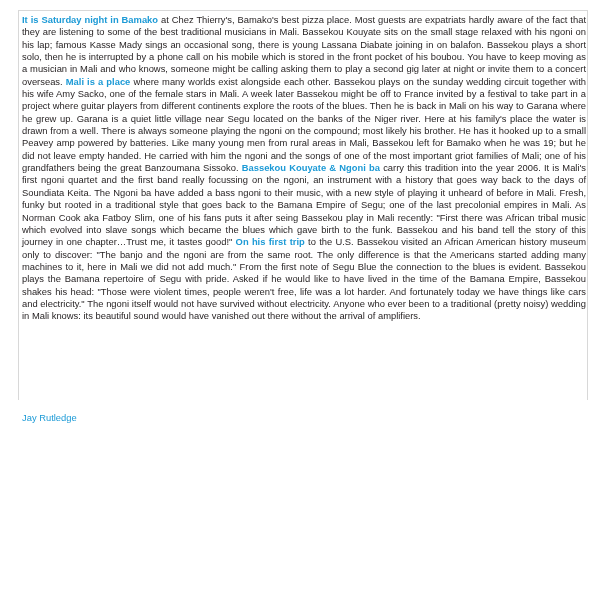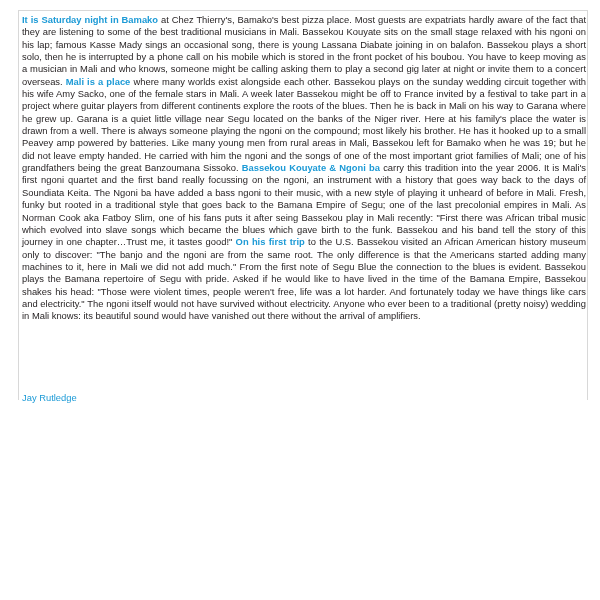--- a/index.html
+++ b/index.html
@@ -58,21 +58,21 @@
     hyphens: auto;
     color: #231f20;
   }
   .hl {
     color: #1c9ad6;
     font-weight: bold;
   }
   .byline {
     position: absolute;
     left: 22px;
-    top: 392px;
+    top: 412px;
     font-size: 9.4px;
     line-height: 12px;
     color: #1c9ad6;
   }
 </style>
 </head>
 <body>
 
 <div class="page">
 

